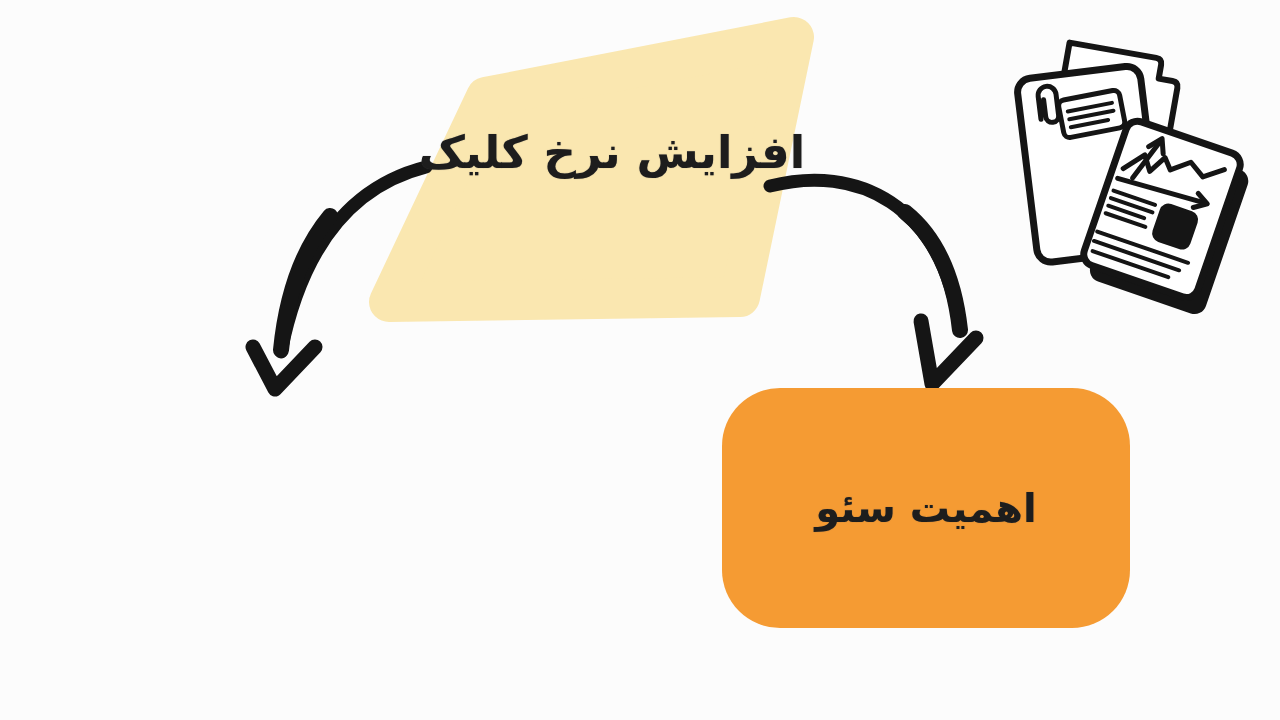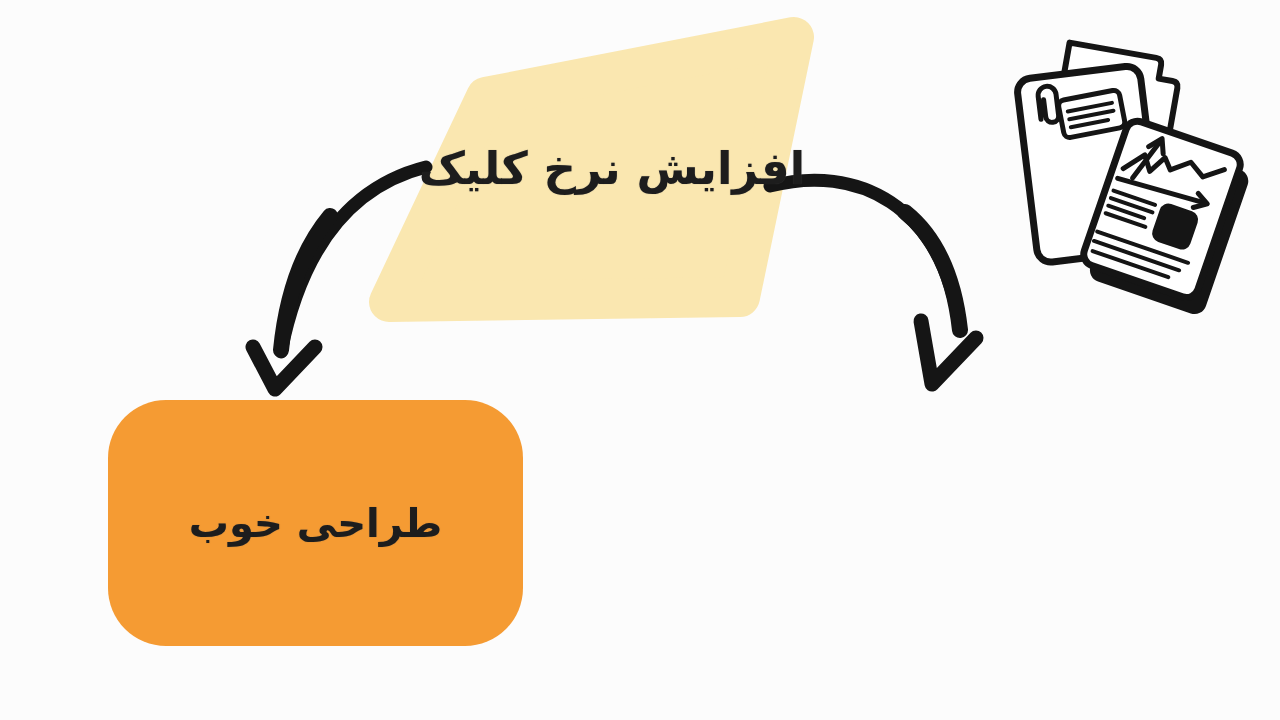--- a/index.html
+++ b/index.html
@@ -8,21 +8,21 @@
     background:#fcfcfc;
     font-family:"DejaVu Sans", sans-serif;
   }
   svg{position:absolute;left:0;top:0;}
   .title-block{
     position:absolute;left:392px;top:126px;width:440px;
     text-align:center;font-weight:bold;color:#1d1d1d;
     text-shadow:0 0 1px rgba(90,90,90,.55);
     line-height:1.18;
   }
-  .title-line1{font-size:45px;direction:rtl;white-space:nowrap;margin-top:16px;}
+  .title-line1{font-size:45px;direction:rtl;white-space:nowrap;}
   .title-line2{font-size:43px;letter-spacing:1px;}
   .node{
     position:absolute;background:#F59B33;border-radius:58px;
     display:flex;align-items:center;justify-content:center;
     font-weight:bold;font-size:40px;color:#1d1d1d;
     text-shadow:0 0 1px rgba(90,90,90,.55);
     direction:rtl;white-space:nowrap;
   }
   .node-left{left:108px;top:400px;width:415px;height:246px;}
   .node-right{left:722px;top:388px;width:408px;height:240px;}
@@ -77,18 +77,18 @@
           <path d="M 6 118 h 96 M 6 128 h 90 M 8 138 h 80" stroke-width="4"></path>
         </g>
       </g>
     </g>
   </svg>
 
   <div class="title-block">
     <div class="title-line1">افزایش نرخ کلیک</div>
   </div>
 
-  <div class="node node-left">
-    <span>طراحی خوب</span>
+
+  <div class="node node-right">
+    <span>اهمیت سئو</span>
   </div>
-
 
 </div>
 
 </body></html>

